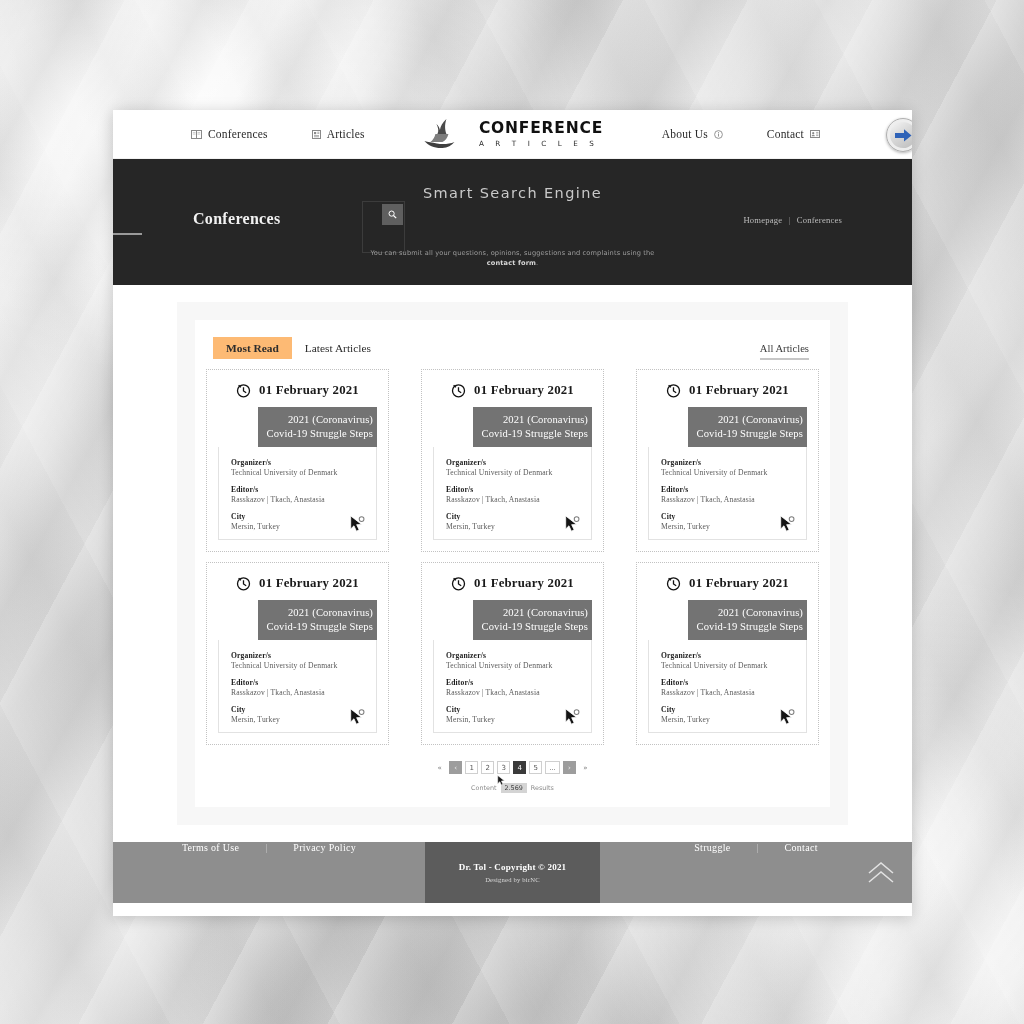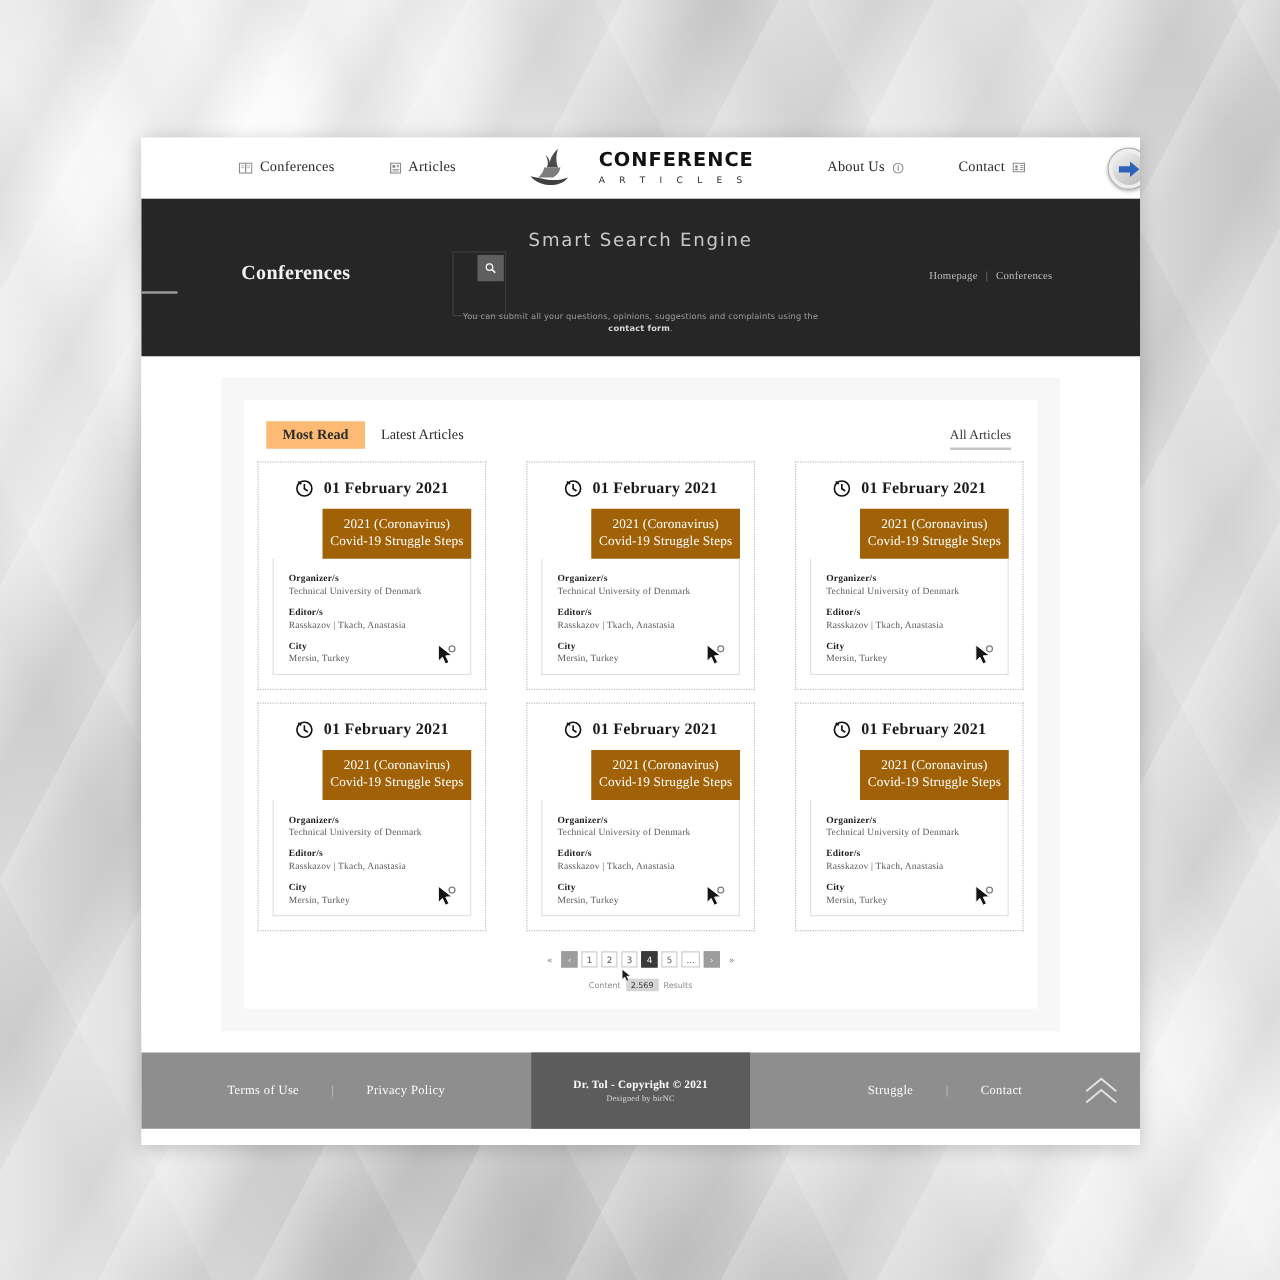--- a/index.html
+++ b/index.html
@@ -299,23 +299,23 @@
     margin-bottom: 9px;
   }
   .card-date {
     font-family: "Liberation Serif", serif;
     font-weight: bold;
     font-size: 12.8px;
     color: #1a1a1a;
     letter-spacing: .2px;
   }
   .card-banner {
-    background: #a16207;
+    background: #737373;
     color: #ffffff;
-    text-align: center;
+    text-align: right;
     padding: 6px 4px 7px 4px;
     font-family: "Liberation Serif", serif;
     font-size: 10.6px;
     line-height: 1.28;
     letter-spacing: .1px;
     margin-left: 40px;
   }
   .card-body {
     border: 1px solid #e2e2e2;
     border-top: none;
@@ -406,21 +406,21 @@
     margin-top: 17px;
     height: 61px;
     background: #8e8e8e;
     display: flex;
     align-items: stretch;
     position: relative;
   }
   .f-side {
     flex: 1;
     display: flex;
-    align-items: center;
+    align-items: flex-start;
     justify-content: center;
     gap: 26px;
   }
   .f-link {
     font-family: "Liberation Serif", serif;
     font-size: 10px;
     color: #ffffff;
     letter-spacing: .3px;
     cursor: pointer;
   }

